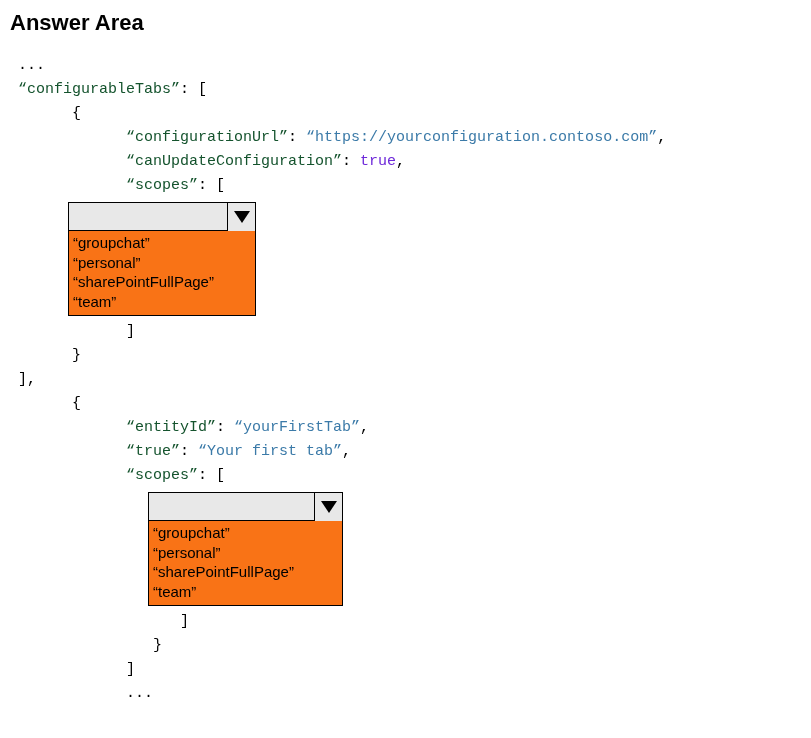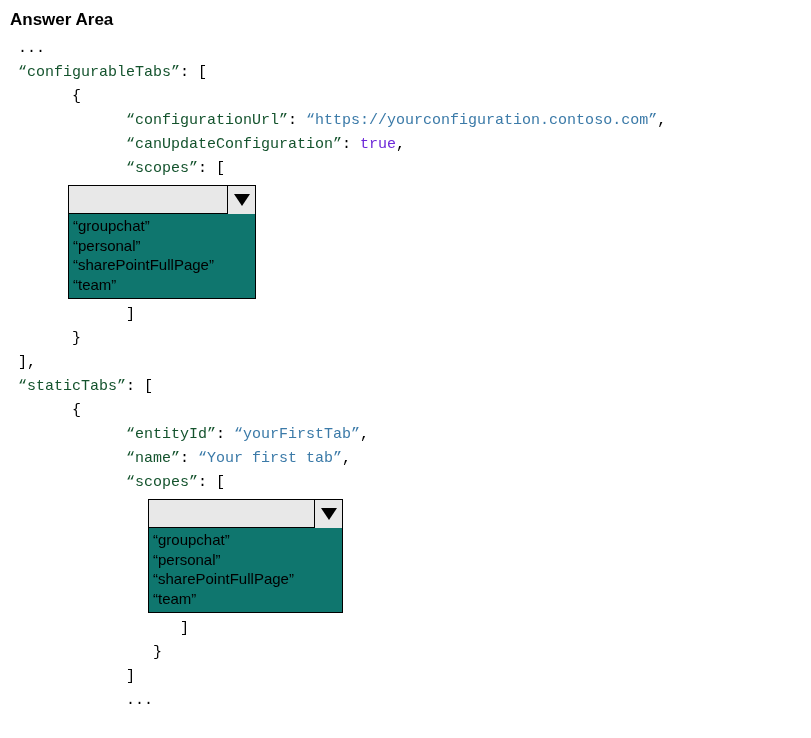--- a/index.html
+++ b/index.html
@@ -8,22 +8,22 @@
       box-sizing: border-box;
     }
     body {
       font-family: Arial, sans-serif;
       background: white;
       padding: 10px;
       width: 811px;
     }
     .title {
       font-weight: bold;
-      font-size: 17px;
-      margin-bottom: 7px;
+      font-size: 22px;
+      margin-bottom: 18px;
       color: #000;
     }
     .code-area {
       font-family: 'Courier New', monospace;
       font-size: 15px;
       line-height: 1.6;
       padding-left: 8px;
     }
     .ellipsis {
       color: #000;
@@ -72,21 +72,21 @@
       background: #e8e8e8;
     }
     .dropdown-arrow {
       width: 0;
       height: 0;
       border-left: 8px solid transparent;
       border-right: 8px solid transparent;
       border-top: 12px solid #000;
     }
     .dropdown-options {
-      background: #0f766e;
+      background: #f97316;
       padding: 2px 4px 4px 4px;
     }
     .dropdown-option {
       font-family: Arial, sans-serif;
       font-size: 15px;
       color: #000;
       line-height: 1.3;
     }
   </style>
 </head>
@@ -112,24 +112,23 @@
       <div class="dropdown-option">“groupchat”</div>
       <div class="dropdown-option">“personal”</div>
       <div class="dropdown-option">“sharePointFullPage”</div>
       <div class="dropdown-option">“team”</div>
     </div>
   </div>
 
   <div class="line">            <span class="punct">]</span></div>
   <div class="line">      <span class="punct">}</span></div>
   <div class="line"><span class="punct">],</span></div>
-  <div class="line"><span class="key">“staticTabs”</span><span class="punct">: [</span></div>
   <div class="line">      <span class="punct">{</span></div>
   <div class="line">            <span class="key">“entityId”</span><span class="punct">: </span><span class="value-string">“yourFirstTab”</span><span class="punct">,</span></div>
-  <div class="line">            <span class="key">“name”</span><span class="punct">: </span><span class="value-string">“Your first tab”</span><span class="punct">,</span></div>
+  <div class="line">            <span class="key">“true”</span><span class="punct">: </span><span class="value-string">“Your first tab”</span><span class="punct">,</span></div>
   <div class="line">            <span class="key">“scopes”</span><span class="punct">: [</span></div>
 
   <div class="dropdown-container second">
     <div class="dropdown-header">
       <div class="dropdown-arrow-box">
         <div class="dropdown-arrow"></div>
       </div>
     </div>
     <div class="dropdown-options">
       <div class="dropdown-option">“groupchat”</div>

